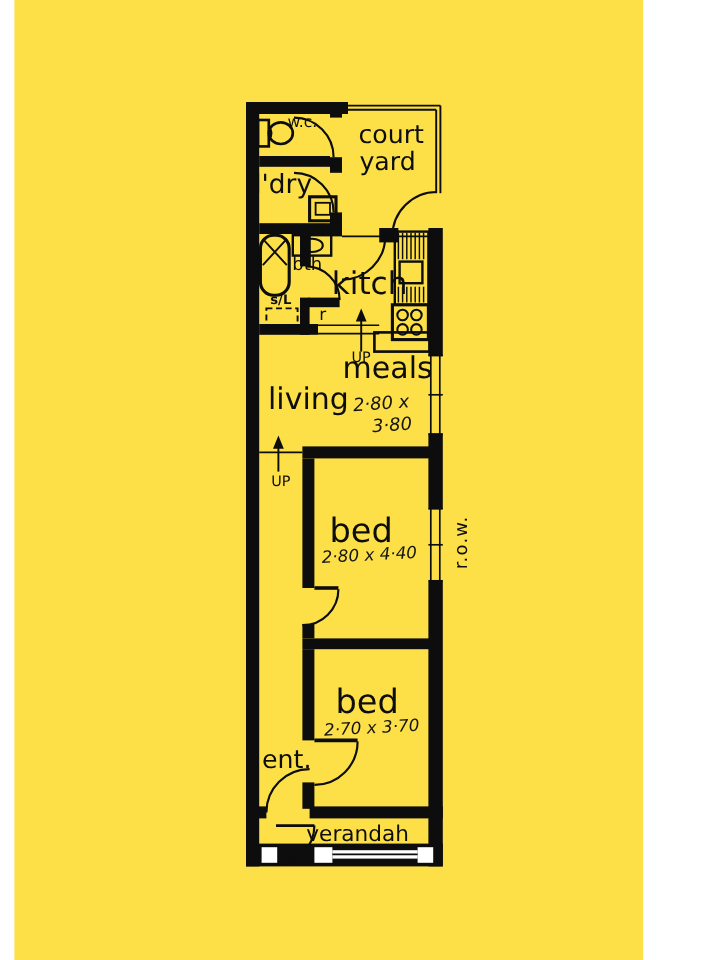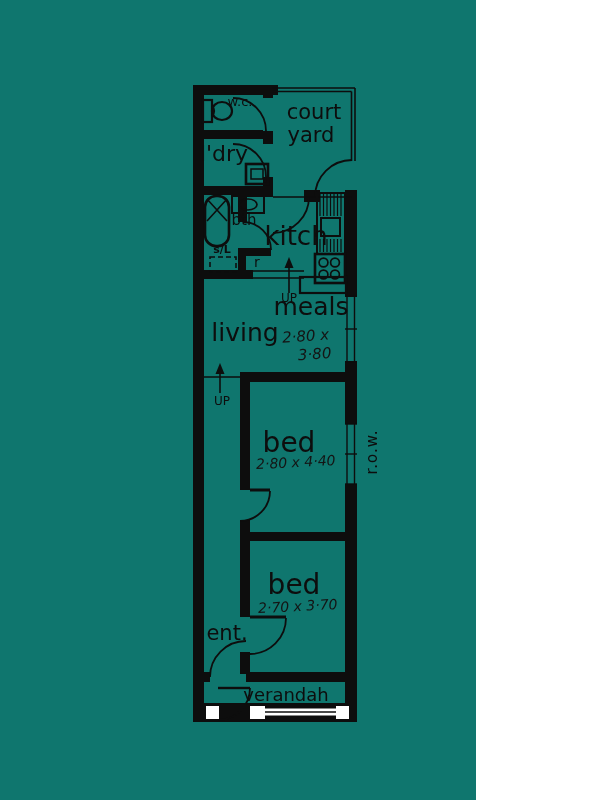--- a/index.html
+++ b/index.html
@@ -1,17 +1,17 @@
 <!DOCTYPE html>
 <html><head>
 <meta charset="utf-8">
 <style>
   html,body{margin:0;padding:0;background:#ffffff;}
-  .stage{position:relative;width:476px;height:800px;background:#0f766e;overflow:hidden;
-         font-family:"DejaVu Sans",sans-serif;}
+  .stage{position:relative;width:524px;height:800px;background:#fde047;overflow:hidden;
+         font-family:"DejaVu Sans",sans-serif;margin-left:12px;}
   svg{position:absolute;left:0;top:0;}
   .ink{fill:#0d0d0d;}
   .ln{stroke:#0d0d0d;fill:none;}
   .lbl{fill:#0d0d0d;text-anchor:middle;font-family:"DejaVu Sans",sans-serif;}
   .dim{fill:#141414;text-anchor:middle;font-style:italic;font-family:"DejaVu Sans",sans-serif;}
 </style>
 </head>
 <body>
 
 <div class="stage">

